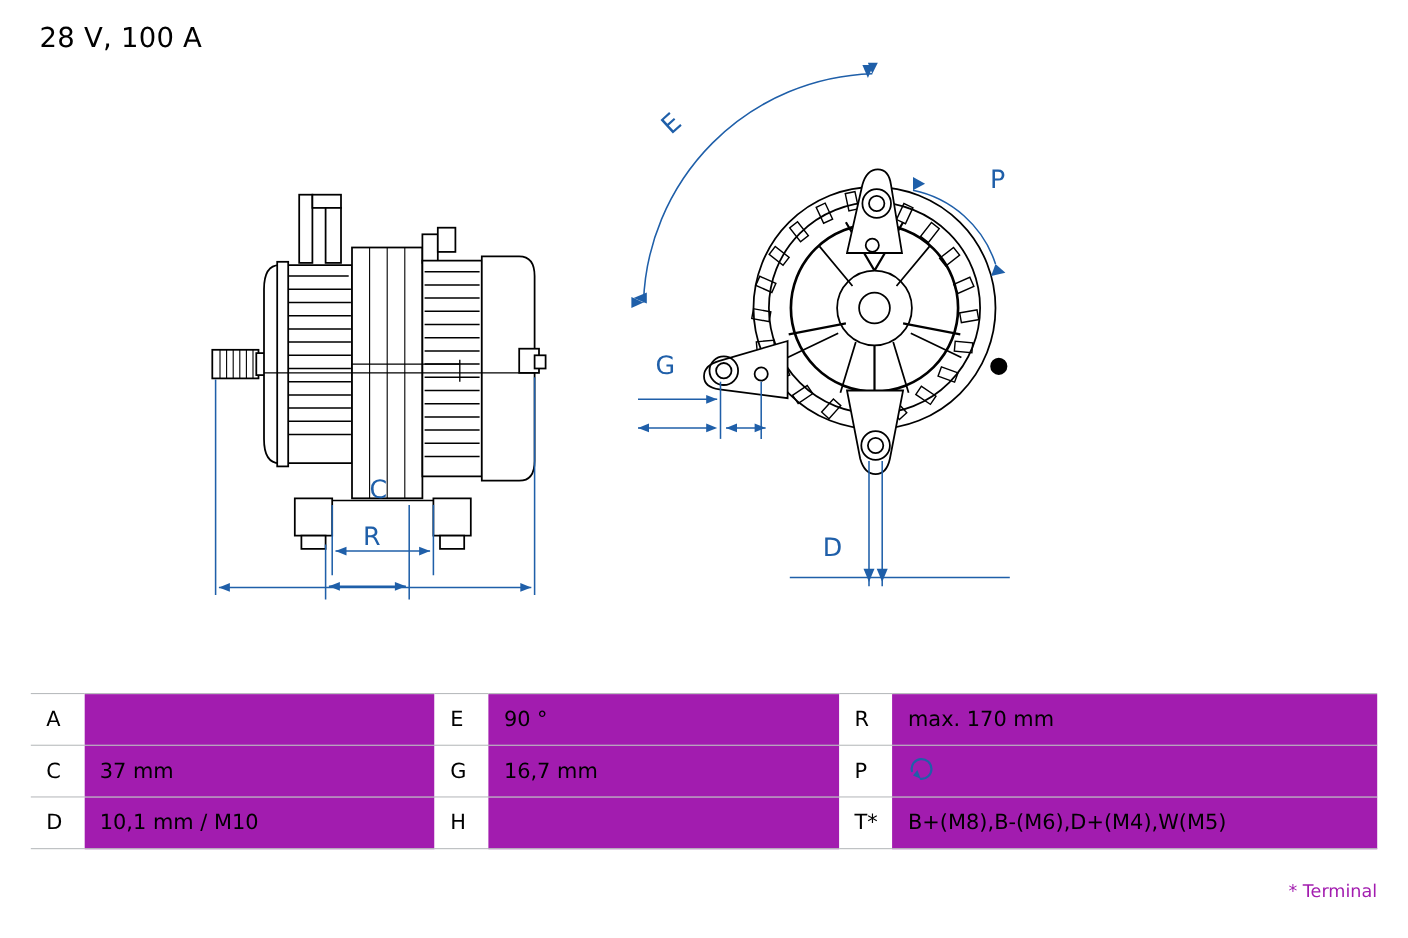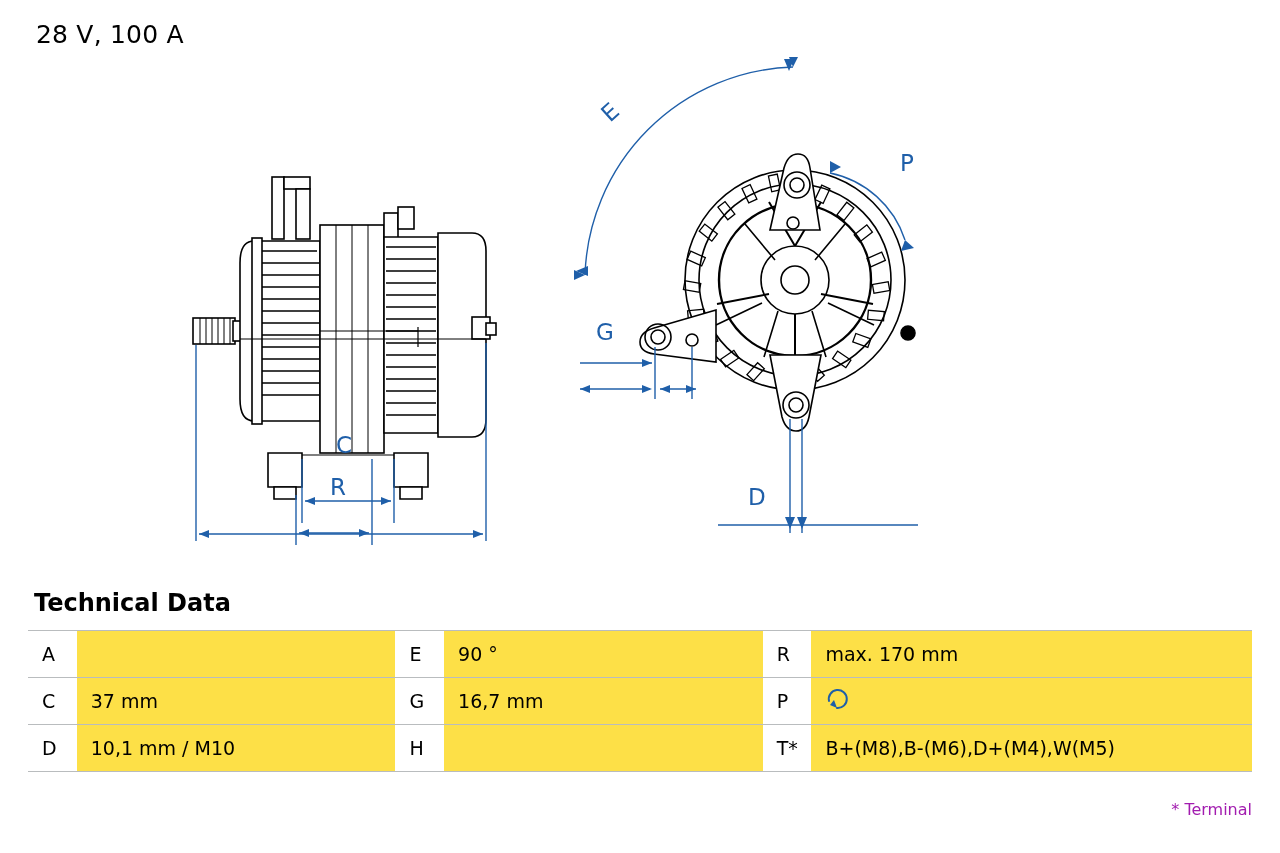--- a/index.html
+++ b/index.html
@@ -59,21 +59,21 @@
     padding: 0 0 0 14px;
     vertical-align: middle;
     white-space: nowrap;
   }
   td.key {
     width: 34px;
     background: #ffffff;
     padding-left: 12px;
   }
   td.val {
-    background: #fde047;
+    background: #a21caf;
   }
   td.v1 { width: 300px; }
   td.v2 { width: 300px; }
   td.v3 { width: 420px; }
   .footnote {
     position: absolute;
     right: 28px;
     top: 800px;
     font-size: 16px;
     color: #a21caf;
@@ -253,21 +253,20 @@
       <path d="M802 474 l-5 -12 h10 z" fill="#1f5fa9" stroke="none"></path>
     </g>
     <g font-family="DejaVu Sans, Liberation Sans, sans-serif" font-size="23" fill="#1f5fa9">
       <text x="610" y="68" transform="rotate(-42 610 68)">E</text>
       <text x="900" y="116">P</text>
       <text x="596" y="285">G</text>
       <text x="748" y="450">D</text>
     </g>
   </svg>
 
-  <div class="section-title">Technical Data</div>
 
   <table class="tech">
     <tbody>
       <tr>
         <td class="key">A</td>
         <td class="val v1"></td>
         <td class="key">E</td>
         <td class="val v2">90 °</td>
         <td class="key">R</td>
         <td class="val v3">max. 170 mm</td>

